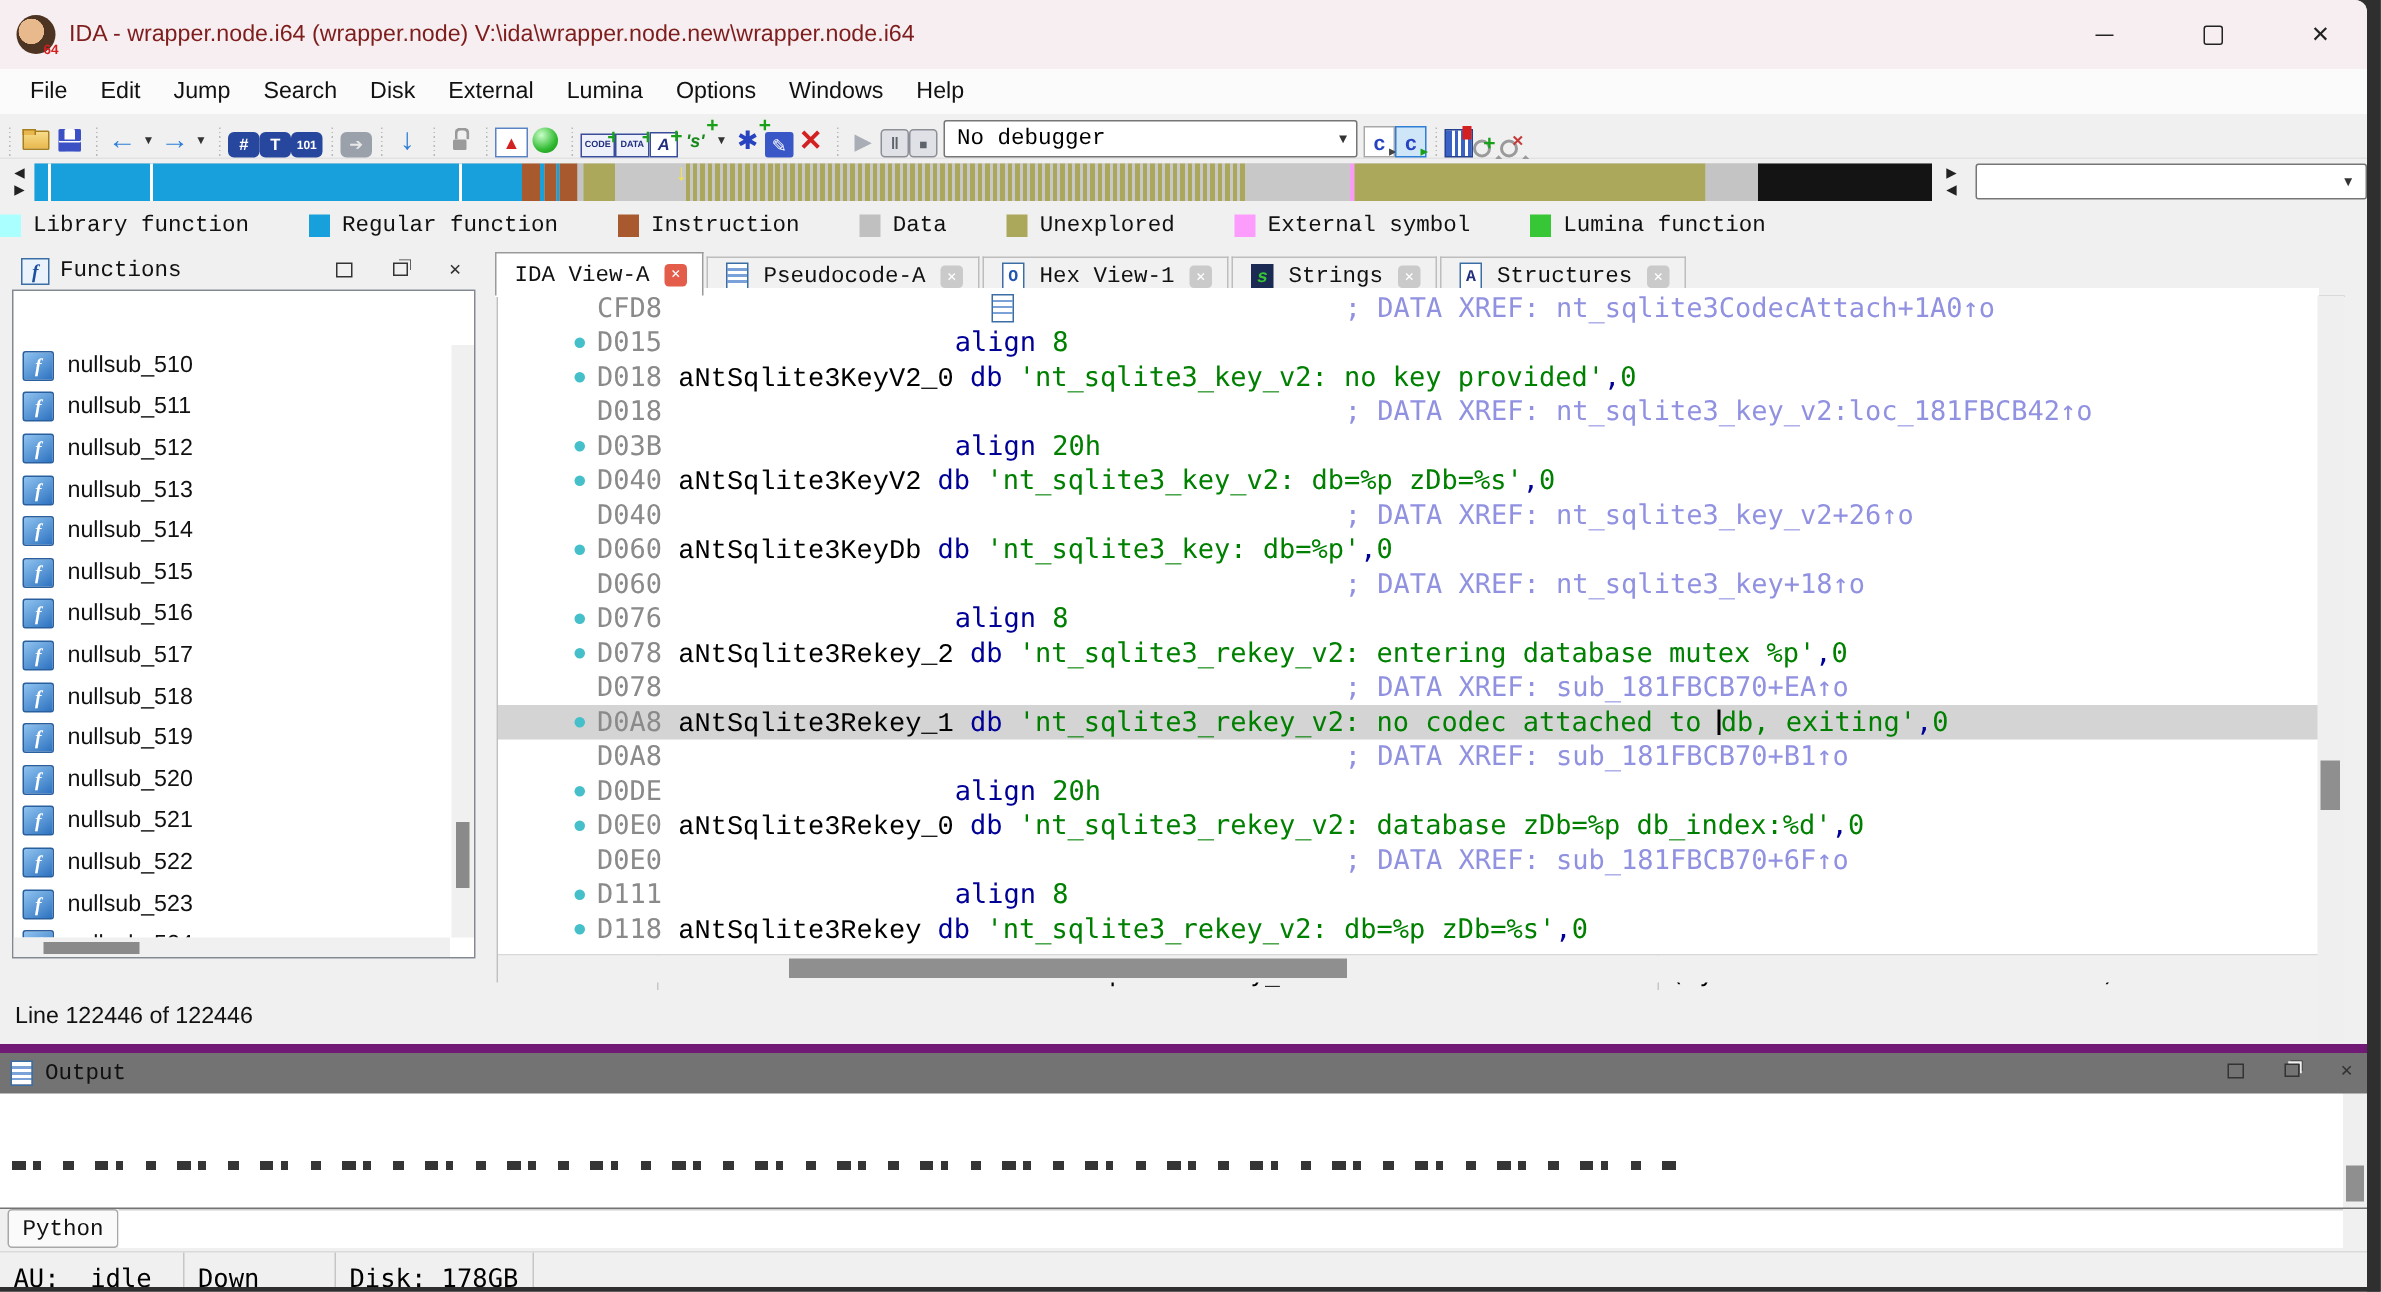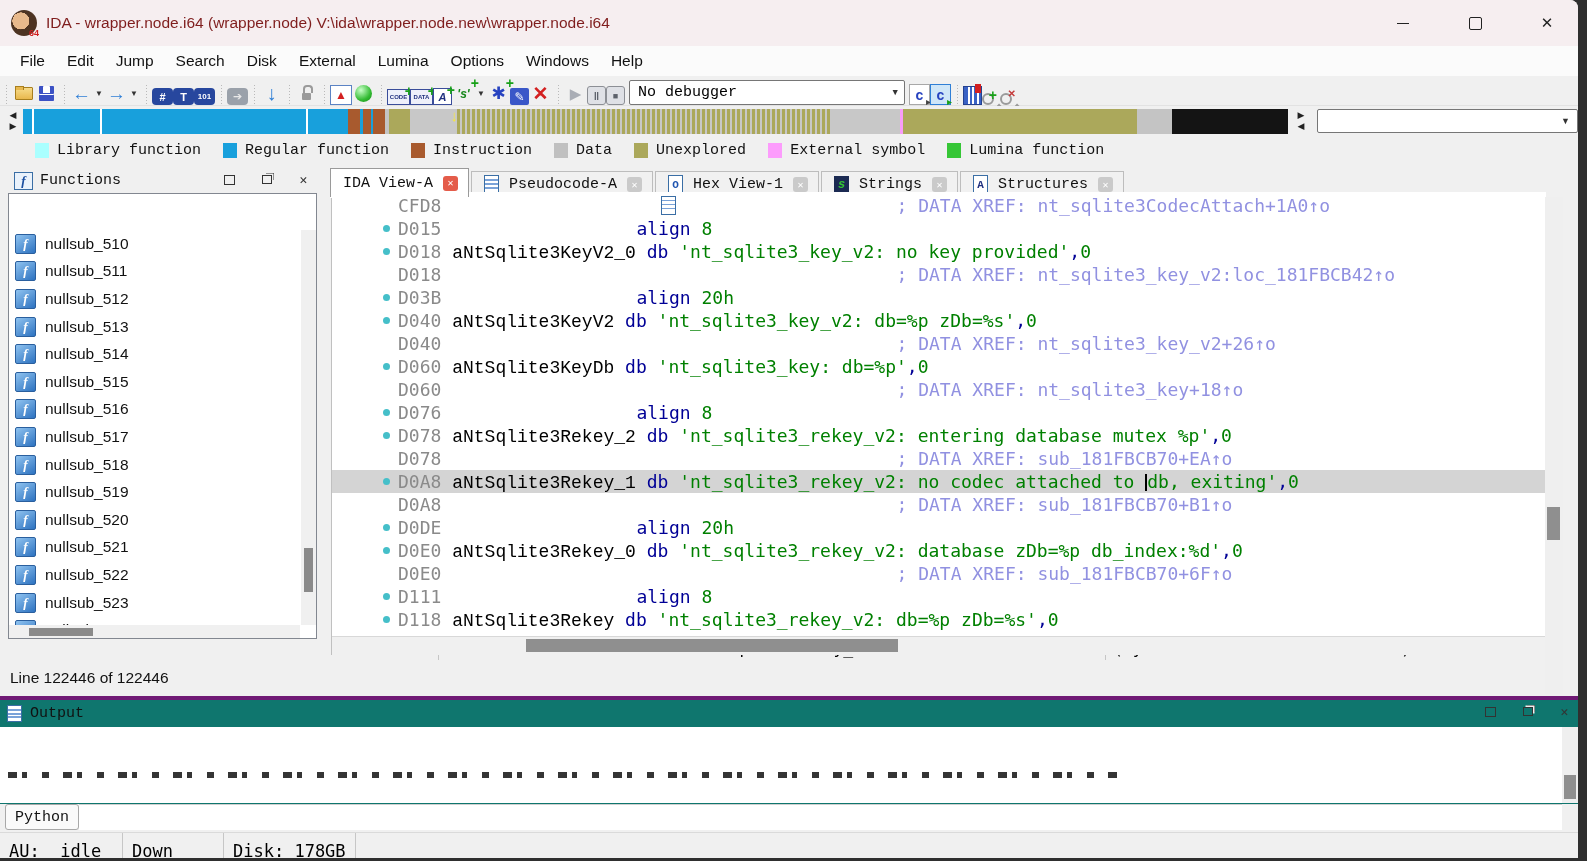--- a/index.html
+++ b/index.html
@@ -87,21 +87,21 @@
   .band .seg{position:absolute;top:0;height:100%;}
   .band .gap{position:absolute;top:0;height:100%;width:2px;background:#fff;}
   .band .ptr{position:absolute;top:-1px;color:#f5e642;font-size:15px;font-weight:bold;line-height:1;}
   .bandarrows{position:absolute;width:14px;font-size:9px;color:#222;line-height:1.25;text-align:center;top:4px;}
   .bandarrows.left{left:6px;}
   .bandarrows.right{left:1294px;}
   .bandcombo{position:absolute;left:1317px;top:3px;width:261px;height:24px;background:#fff;border:1px solid #767676;border-radius:2px;box-sizing:border-box;}
   .bandcombo::after{content:"▼";position:absolute;right:7px;top:6px;font-size:9px;color:#333;}
 
   
-  .legendrow{height:27px;display:flex;align-items:center;padding-left:35px;gap:22px;background:#f0f0f0;}
+  .legendrow{height:27px;display:flex;align-items:center;gap:40px;background:#f0f0f0;}
   .legitem{display:flex;align-items:center;gap:8px;font-family:"Liberation Mono",monospace;font-size:15px;color:#111;}
   .legsw{width:14px;height:15px;flex:0 0 auto;}
 
   
   .main{position:relative;height:532px;background:#f0f0f0;}
 
   .funcdock{position:absolute;left:0;top:0;width:325px;height:532px;}
   .funcpanel{position:absolute;left:8px;top:4px;width:309px;height:494px;}
   .paneltitle{height:25px;display:flex;align-items:center;gap:7px;padding-left:6px;
     font-family:"Liberation Mono",monospace;font-size:15px;color:#111;position:relative;}
@@ -161,21 +161,21 @@
   .caret{display:inline-block;width:0;border-left:2px solid #000;height:17px;vertical-align:-3px;}
   .dstatus{position:absolute;left:0;right:0;top:444px;height:23px;background:#f0f0f0;display:flex;
     font-family:"DejaVu Sans Mono",monospace;font-size:16.5px;color:#000;align-items:center;border-top:1px solid #d8d8d8;}
   .dstatus .cell{padding:0 7px;height:100%;display:flex;align-items:center;border-right:1px solid #c6c6c6;white-space:pre;}
   .dhscroll{position:absolute;left:0;right:0;bottom:0;height:18px;background:#f0f0f0;}
   .dhthumb{position:absolute;left:194px;top:2px;width:372px;height:13px;background:#8f8f8f;}
   .dvscroll{position:absolute;left:1545px;top:33px;width:18px;bottom:2px;background:#efefef;}
   .dvthumb{position:absolute;left:2px;top:310px;width:13px;height:33px;background:#8f8f8f;}
 
   
-  .outputwin{height:132px;position:relative;background:#0f766e;border-top:4px solid #701a75;}
+  .outputwin{height:132px;position:relative;background:#737373;border-top:6px solid #701a75;}
   .outtitle{height:26px;display:flex;align-items:center;gap:8px;padding-left:7px;
     font-family:"Liberation Mono",monospace;font-size:15px;color:#111;position:relative;}
   .out-icon{width:13px;height:15px;background:linear-gradient(#fff 0 3px,#7aa2d8 3px 4.5px,#fff 4.5px 7px,#7aa2d8 7px 8.5px,#fff 8.5px 10.5px,#7aa2d8 10.5px 12px,#fff 12px);border:1px solid #3a6ea5;}
   .outcontent{position:absolute;left:0;top:27px;right:16px;height:76px;background:#fff;overflow:hidden;
     font-family:"DejaVu Sans Mono",monospace;font-size:17.5px;line-height:22.5px;color:#000;padding-left:8px;white-space:pre;}
   .clipline{height:6px;width:1110px;margin-top:0;background:repeating-linear-gradient(90deg,#111 0 9px,transparent 9px 14px,#111 14px 19px,transparent 19px 34px,#111 34px 41px,transparent 41px 55px);opacity:.85;}
   .outvscroll{position:absolute;right:0;top:27px;width:16px;height:76px;background:#efefef;}
   .outvthumb{position:absolute;left:2px;bottom:4px;width:12px;height:24px;background:#8f8f8f;}
   .pyrow{position:absolute;left:0;right:0;bottom:0;height:28px;background:#f0f0f0;display:flex;align-items:flex-start;}
   .pybtn{margin-left:5px;height:24px;padding:0 9px;background:#fafafa;border:1px solid #a8a8a8;border-radius:3px;

